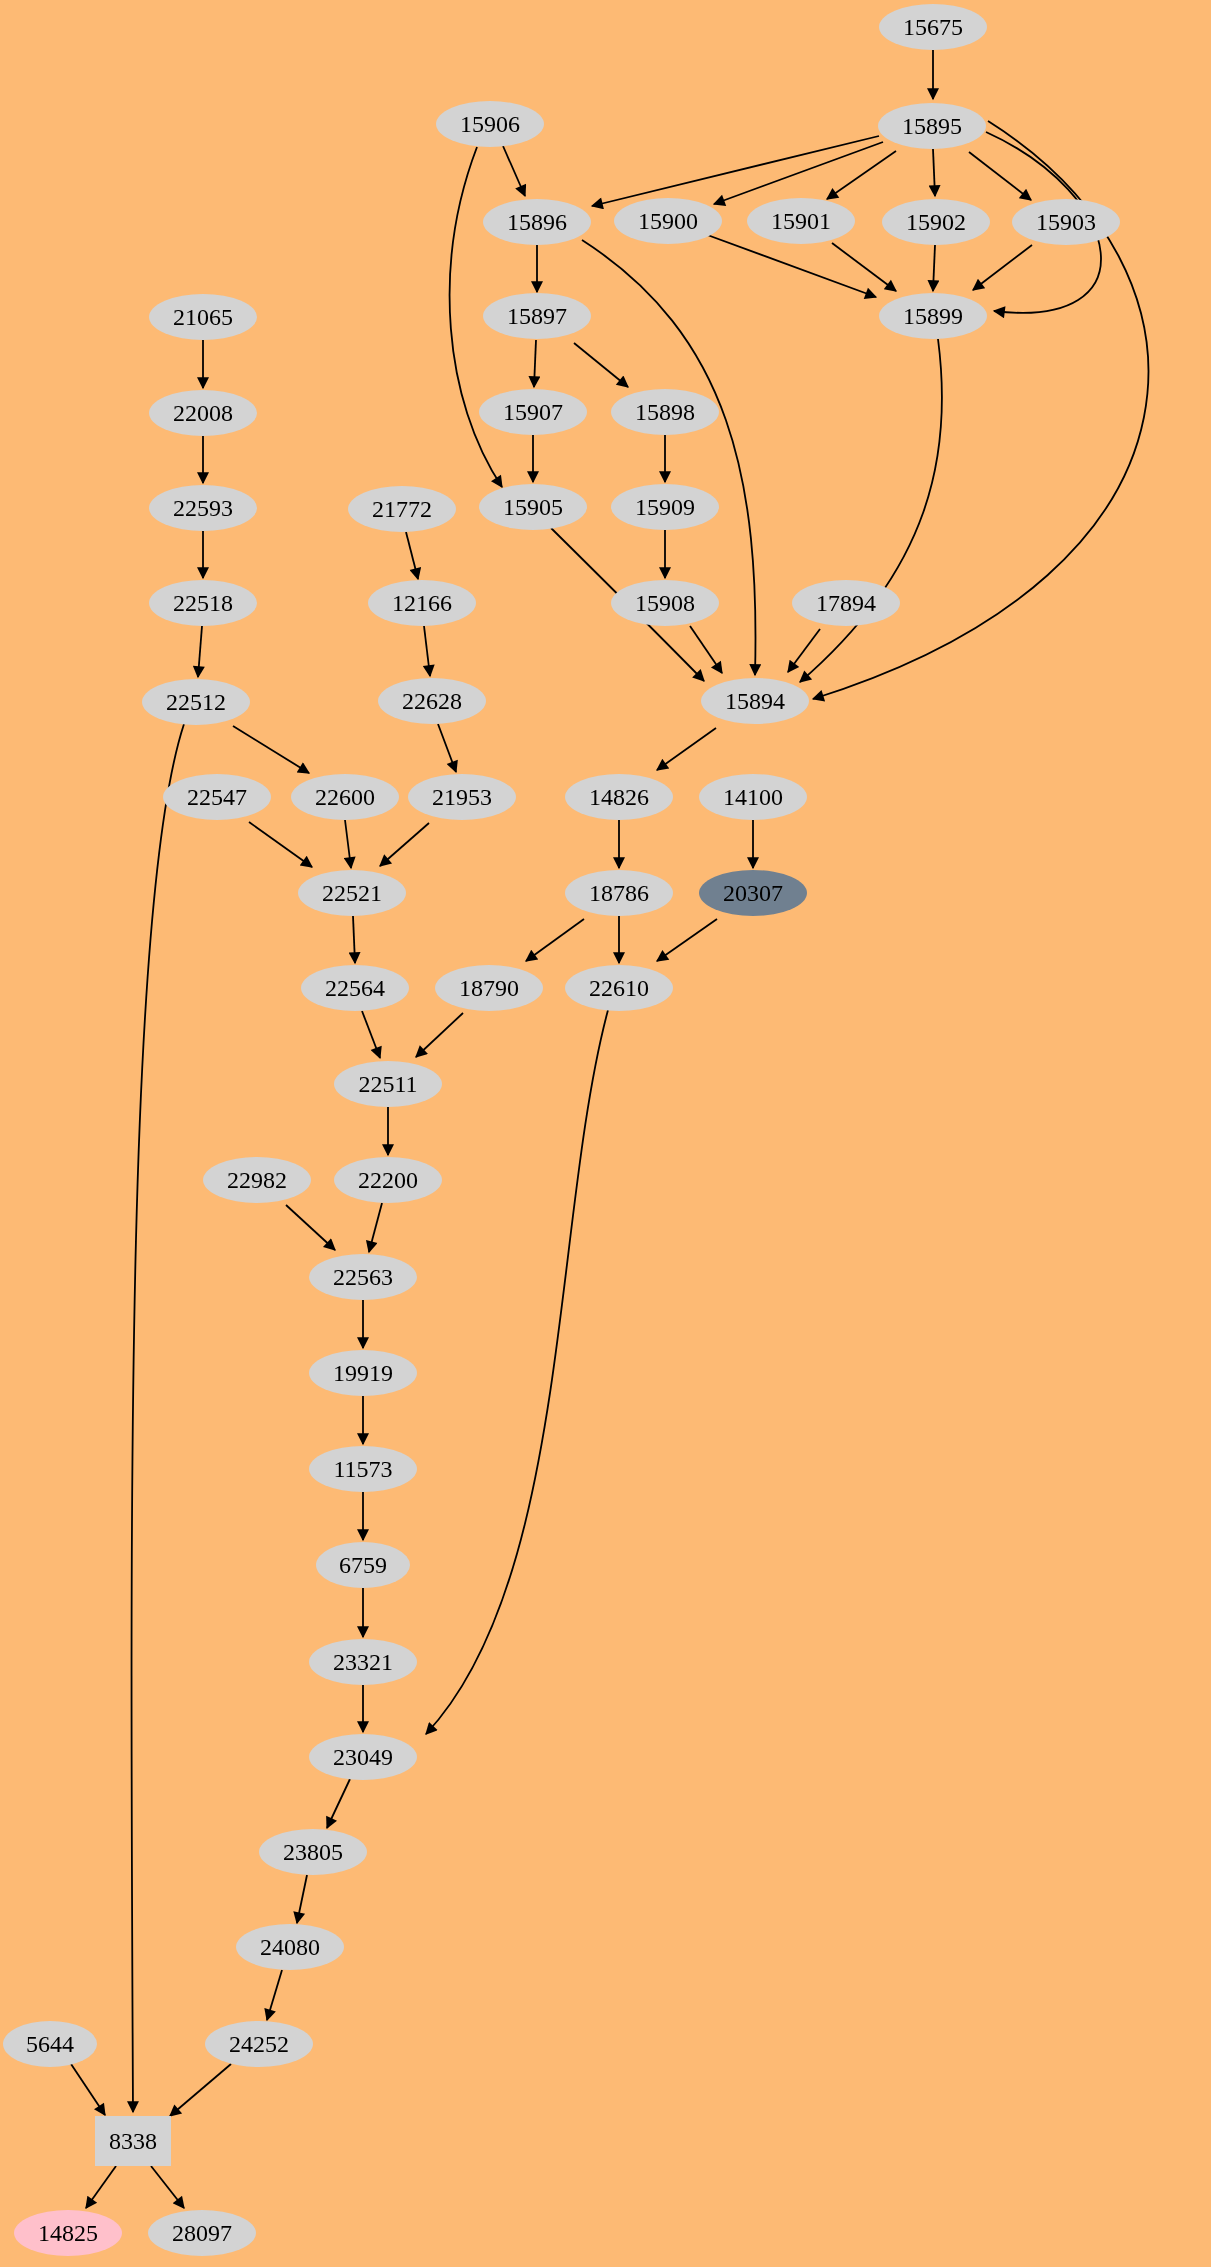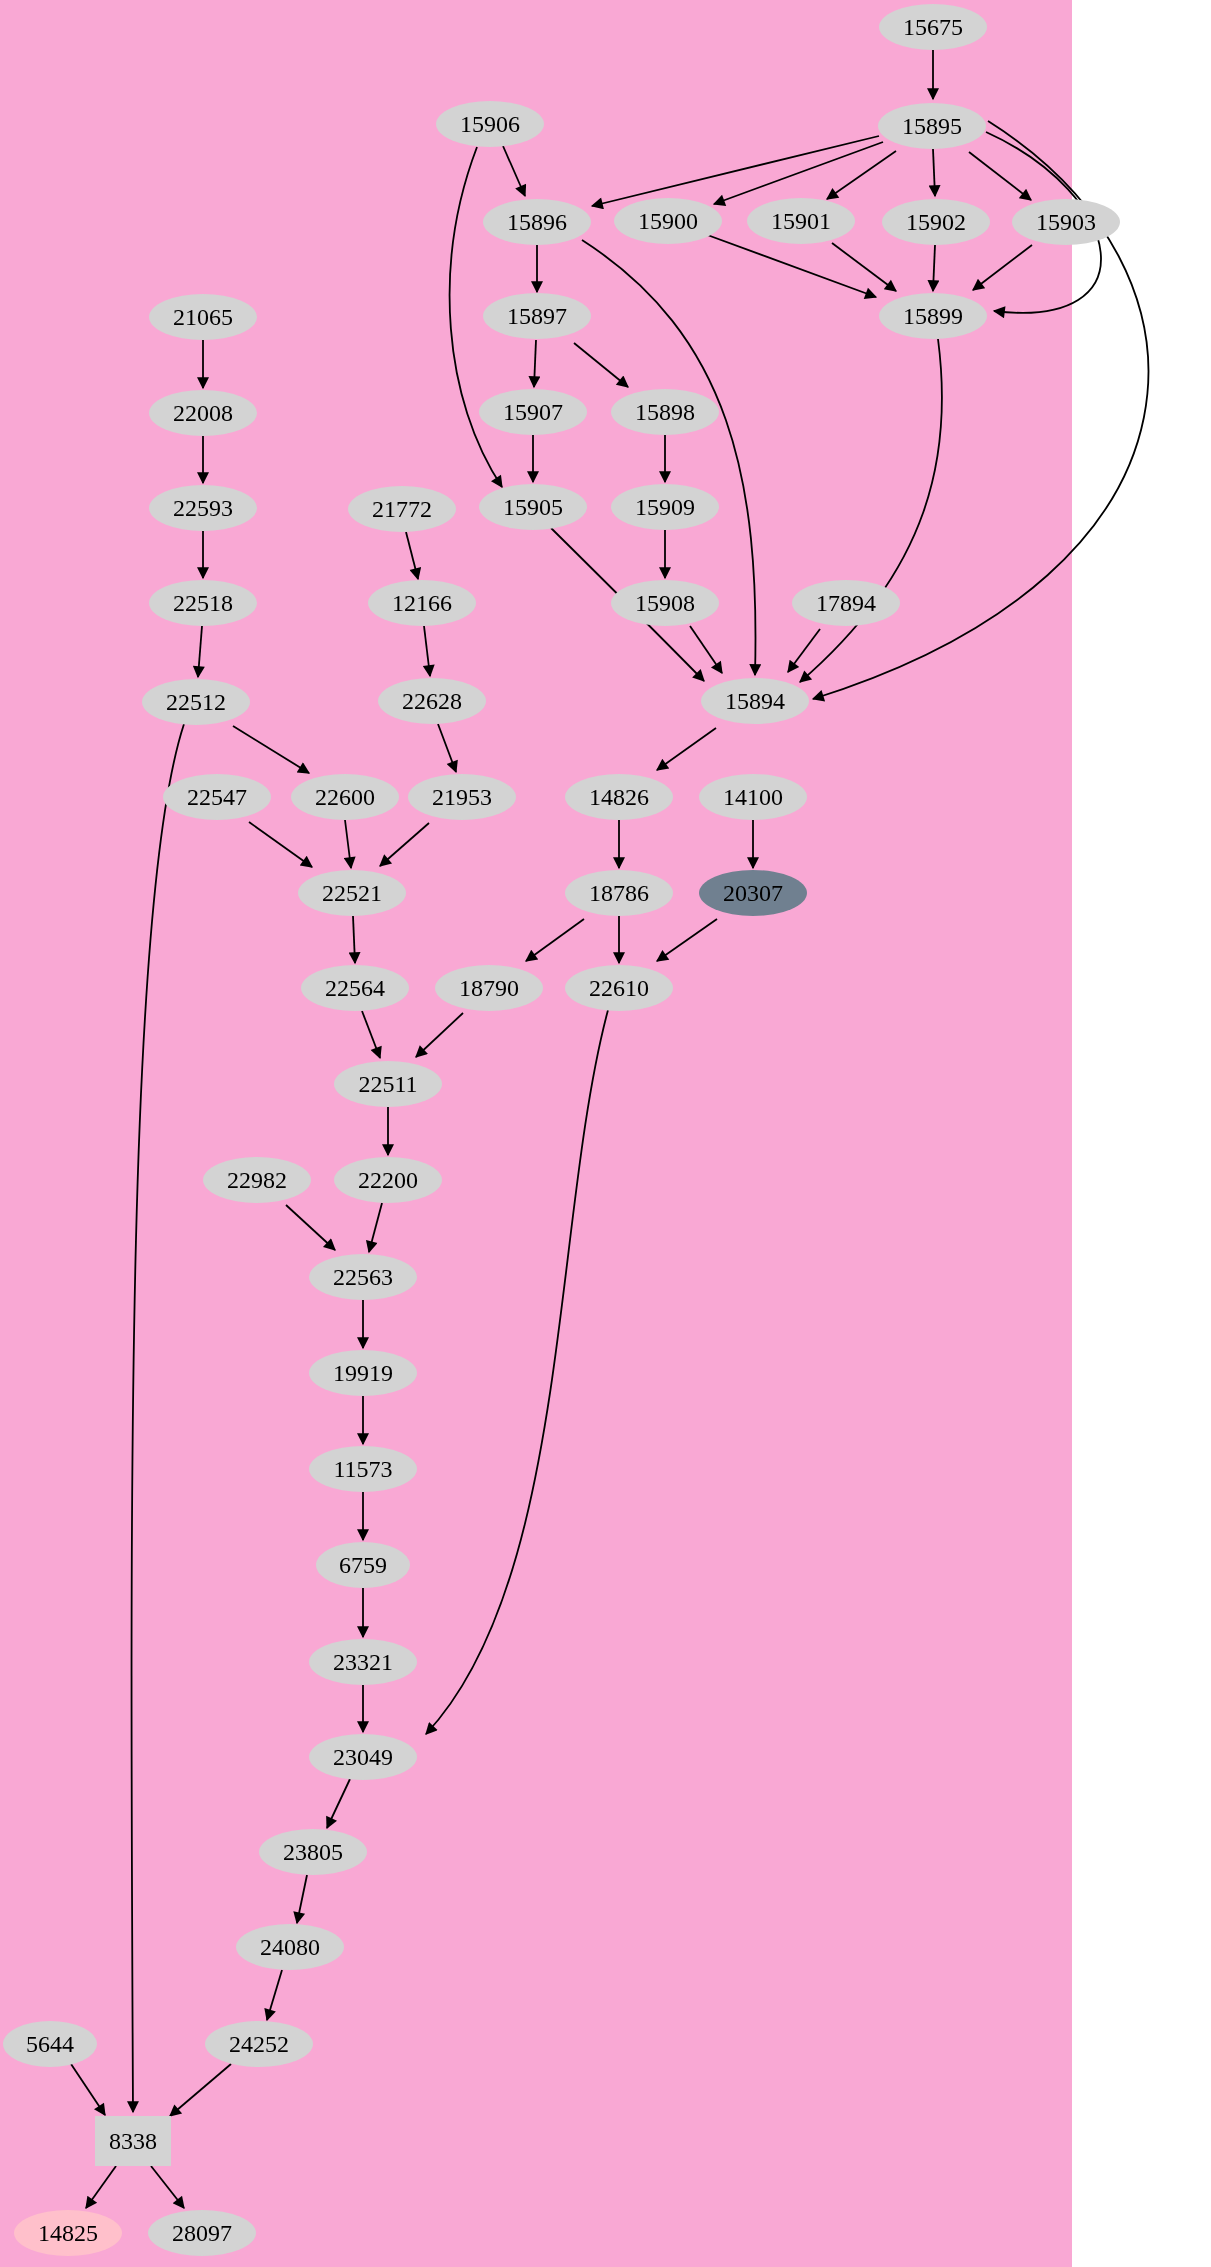--- a/index.html
+++ b/index.html
@@ -5,23 +5,23 @@
   html, body {
     margin: 0;
     padding: 0;
     background: #ffffff;
     width: 1211px;
     height: 2267px;
     overflow: hidden;
   }
   .graph-wrap {
     position: relative;
-    width: 1072px;
+    width: 1211px;
     height: 2267px;
-    background: #f9a8d4;
+    background: #fdba74;
   }
   svg { display: block; }
   .edge {
     fill: none;
     stroke-width: 1.8px;
   }
   .node-label {
     font-family: "Liberation Serif", "DejaVu Serif", serif;
     font-size: 24px;
     text-anchor: middle;

